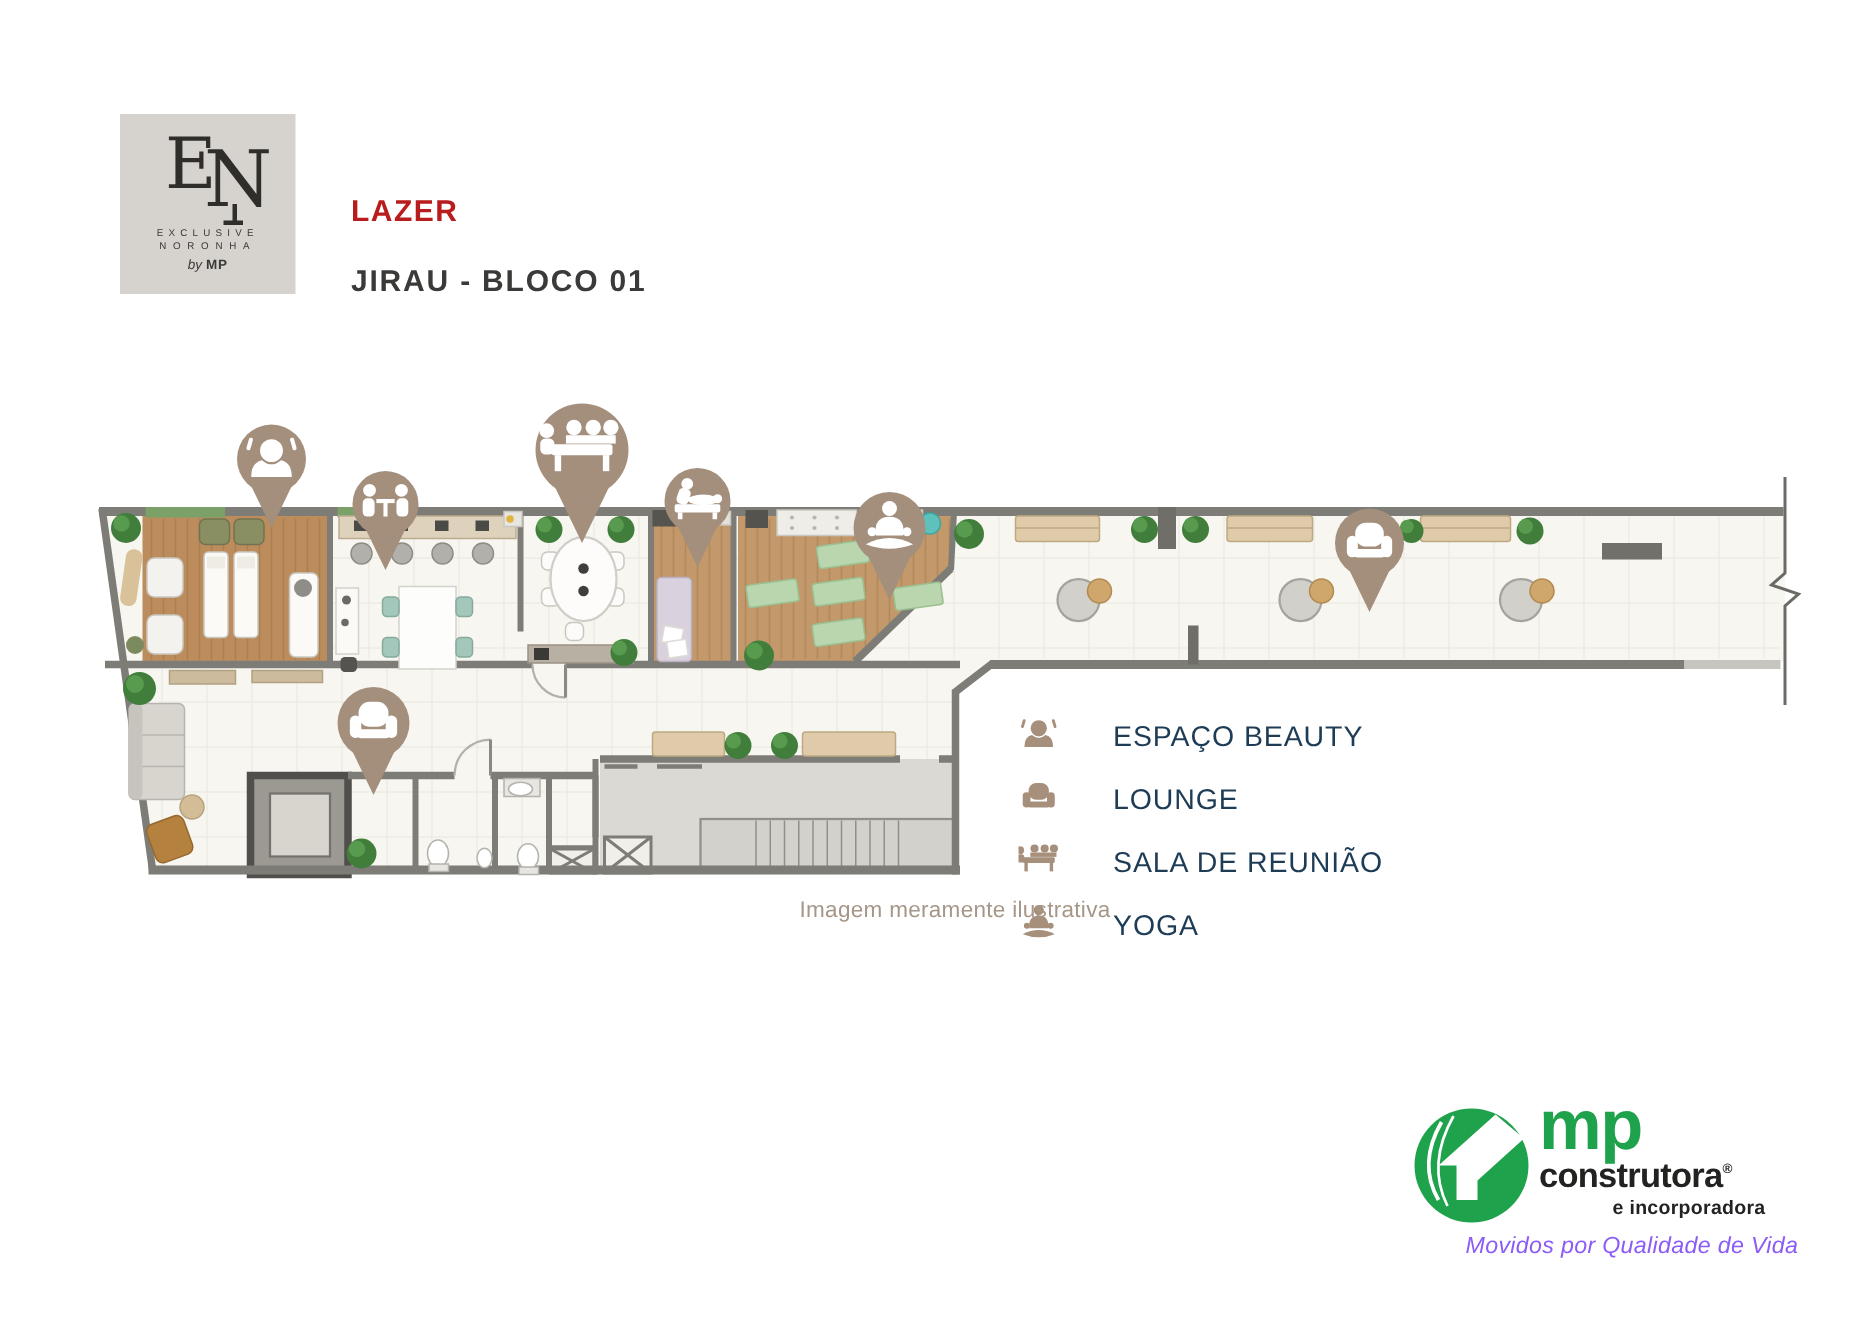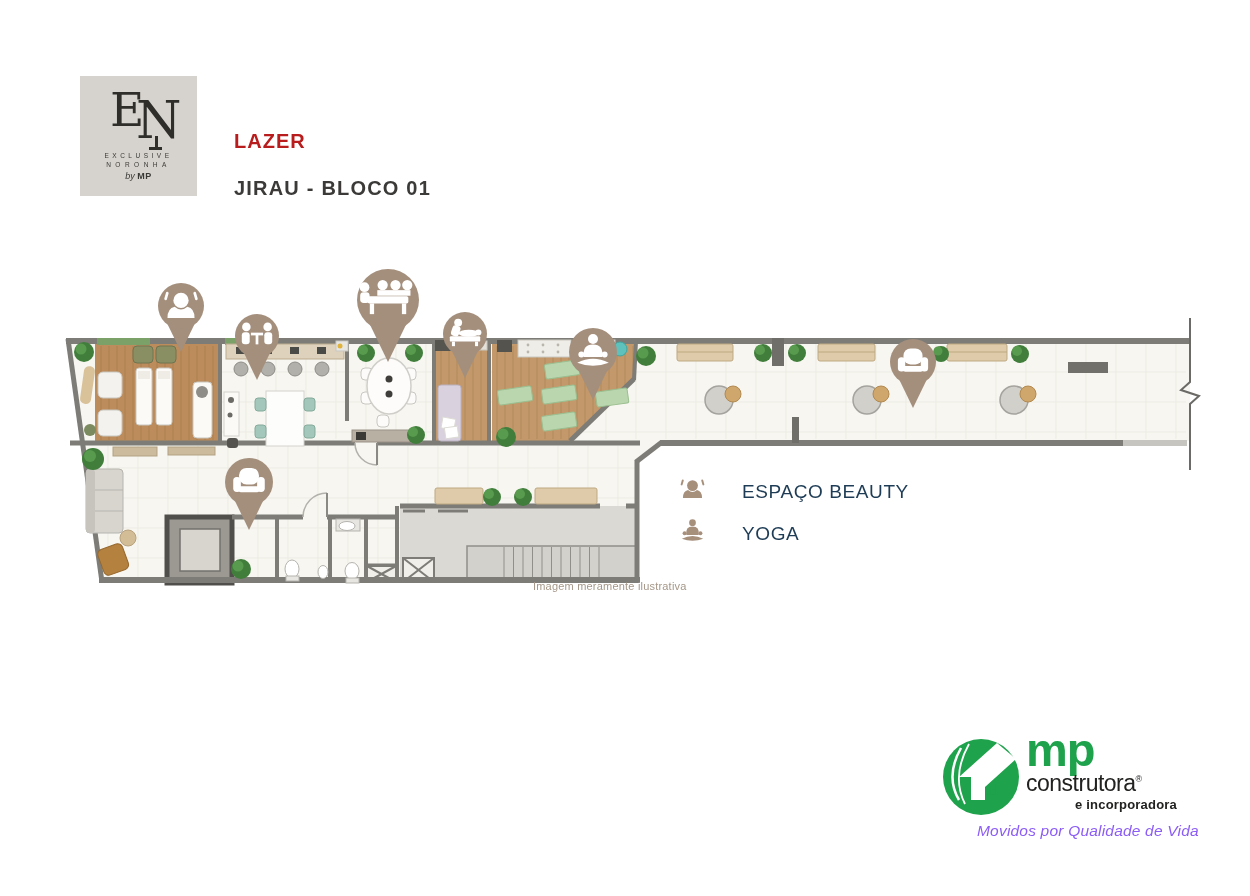--- a/index.html
+++ b/index.html
@@ -20,26 +20,26 @@
   .logo-by .mp{font-weight:bold;letter-spacing:0.5px;}
   .page-title{left:234px;top:130px;font-size:20px;font-weight:bold;letter-spacing:1px;color:#b91c1c;}
   .page-subtitle{left:234px;top:177px;font-size:20px;font-weight:700;letter-spacing:1.2px;color:#3b3a38;}
   
   .legend{left:672px;top:477px;display:flex;flex-direction:column;gap:16px;}
   .lg-row{display:flex;align-items:flex-end;height:26px;gap:30px;}
   .lg-icbox{width:40px;display:flex;justify-content:center;}
   .lg-ic{width:27px;height:27px;fill:#a68f7b;}
   .lg-label{font-size:19px;letter-spacing:0.6px;color:#1e3c55;}
   
-  .disclaimer{left:533px;top:580px;font-size:11px;letter-spacing:0.2px;color:#a59788;}
+  .disclaimer{left:533px;top:598px;font-size:15px;letter-spacing:0.2px;color:#a59788;}
   
   .mp-mark{left:941px;top:736px;width:80px;height:82px;}
   .mp-text{left:1026px;top:731px;width:160px;}
   .mp-name{font-size:47px;font-weight:bold;color:#1fa24c;line-height:0.82;letter-spacing:-1px;}
-  .mp-name2{font-size:23px;font-weight:normal;color:#222221;line-height:1;letter-spacing:-0.5px;margin-top:2px;}
+  .mp-name2{font-size:23px;font-weight:bold;color:#222221;line-height:1;letter-spacing:-0.5px;margin-top:2px;}
   .mp-reg{font-size:9px;vertical-align:9px;}
   .mp-name3{font-size:13px;font-weight:bold;color:#222221;text-align:right;width:151px;margin-top:2px;letter-spacing:0.2px;}
   .mp-tagline{left:977px;top:822px;font-size:15.5px;font-style:italic;color:#8b5cf6;letter-spacing:0.2px;}
   svg{display:block;}
 </style>
 </head>
 <body>
 
 <div class="abs logo-box">
   <span class="abs mono-e">E</span>
@@ -517,20 +517,36 @@
     <span class="lg-icbox">
         <svg class="lg-ic" viewBox="-12 -12 24 24">
           <use href="#ic-espaco-beauty"></use>
         </svg>
       </span>
     <span class="lg-label">ESPAÇO BEAUTY</span>
   </div>
   <div class="lg-row">
     <span class="lg-icbox">
         <svg class="lg-ic" viewBox="-12 -12 24 24">
+          <use href="#ic-lounge"></use>
+        </svg>
+      </span>
+    <span class="lg-label">LOUNGE</span>
+  </div>
+  <div class="lg-row">
+    <span class="lg-icbox">
+        <svg class="lg-ic" viewBox="-12 -12 24 24">
+          <use href="#ic-sala-de-reuniao"></use>
+        </svg>
+      </span>
+    <span class="lg-label">SALA DE REUNIÃO</span>
+  </div>
+  <div class="lg-row">
+    <span class="lg-icbox">
+        <svg class="lg-ic" viewBox="-12 -12 24 24">
           <use href="#ic-yoga"></use>
         </svg>
       </span>
     <span class="lg-label">YOGA</span>
   </div>
 </div>
 
 <div class="abs disclaimer">Imagem meramente ilustrativa</div>
 
 <svg class="abs mp-mark" viewBox="0 0 80 82">

